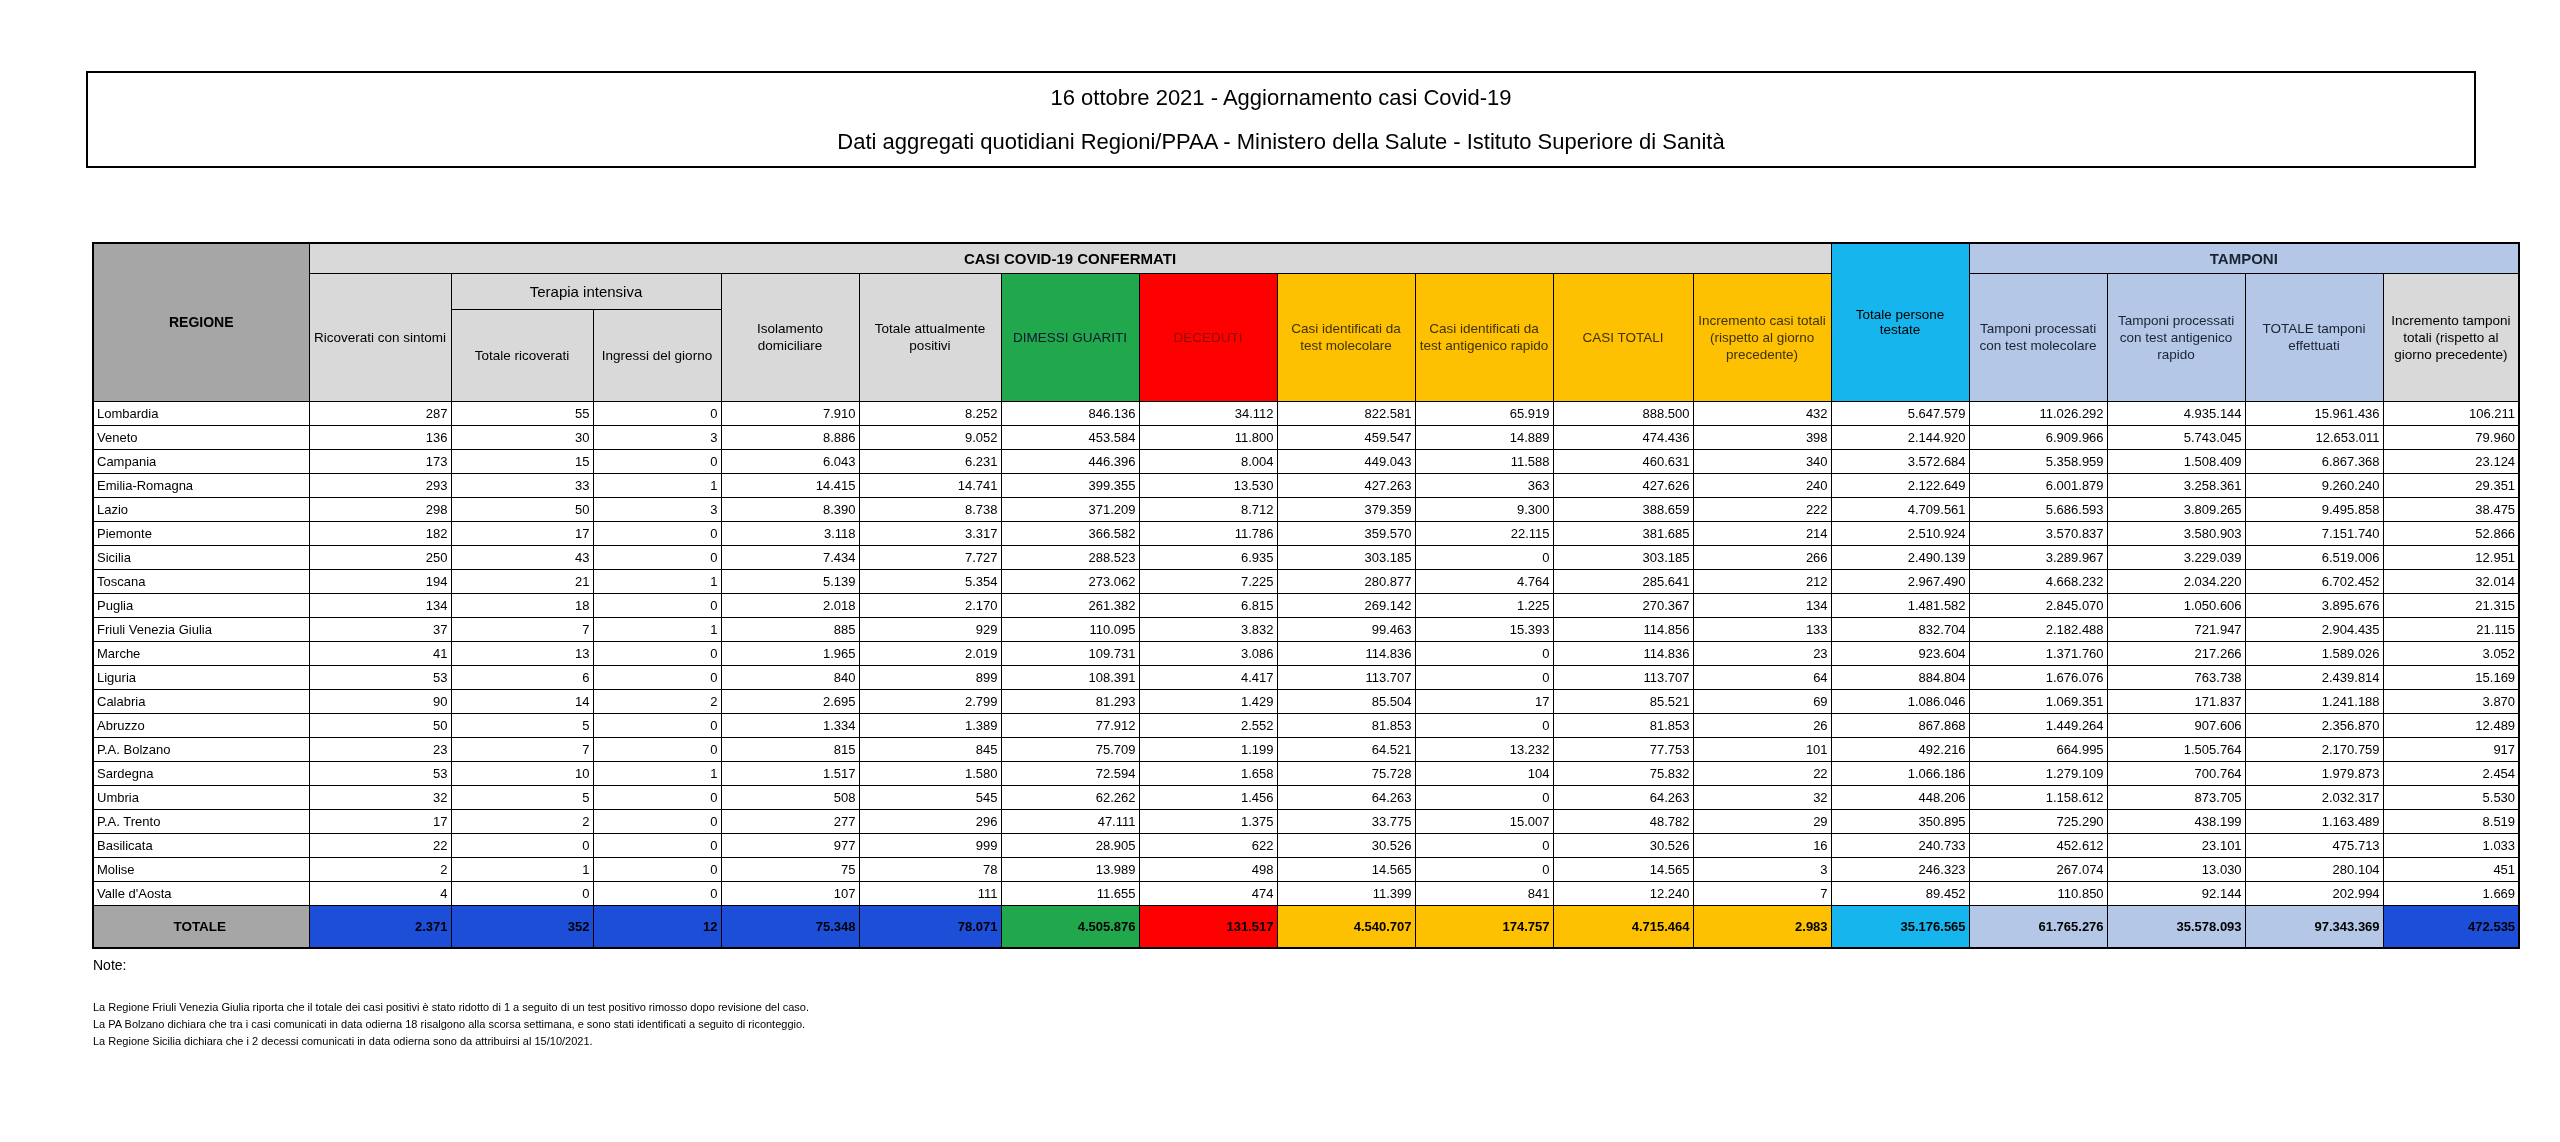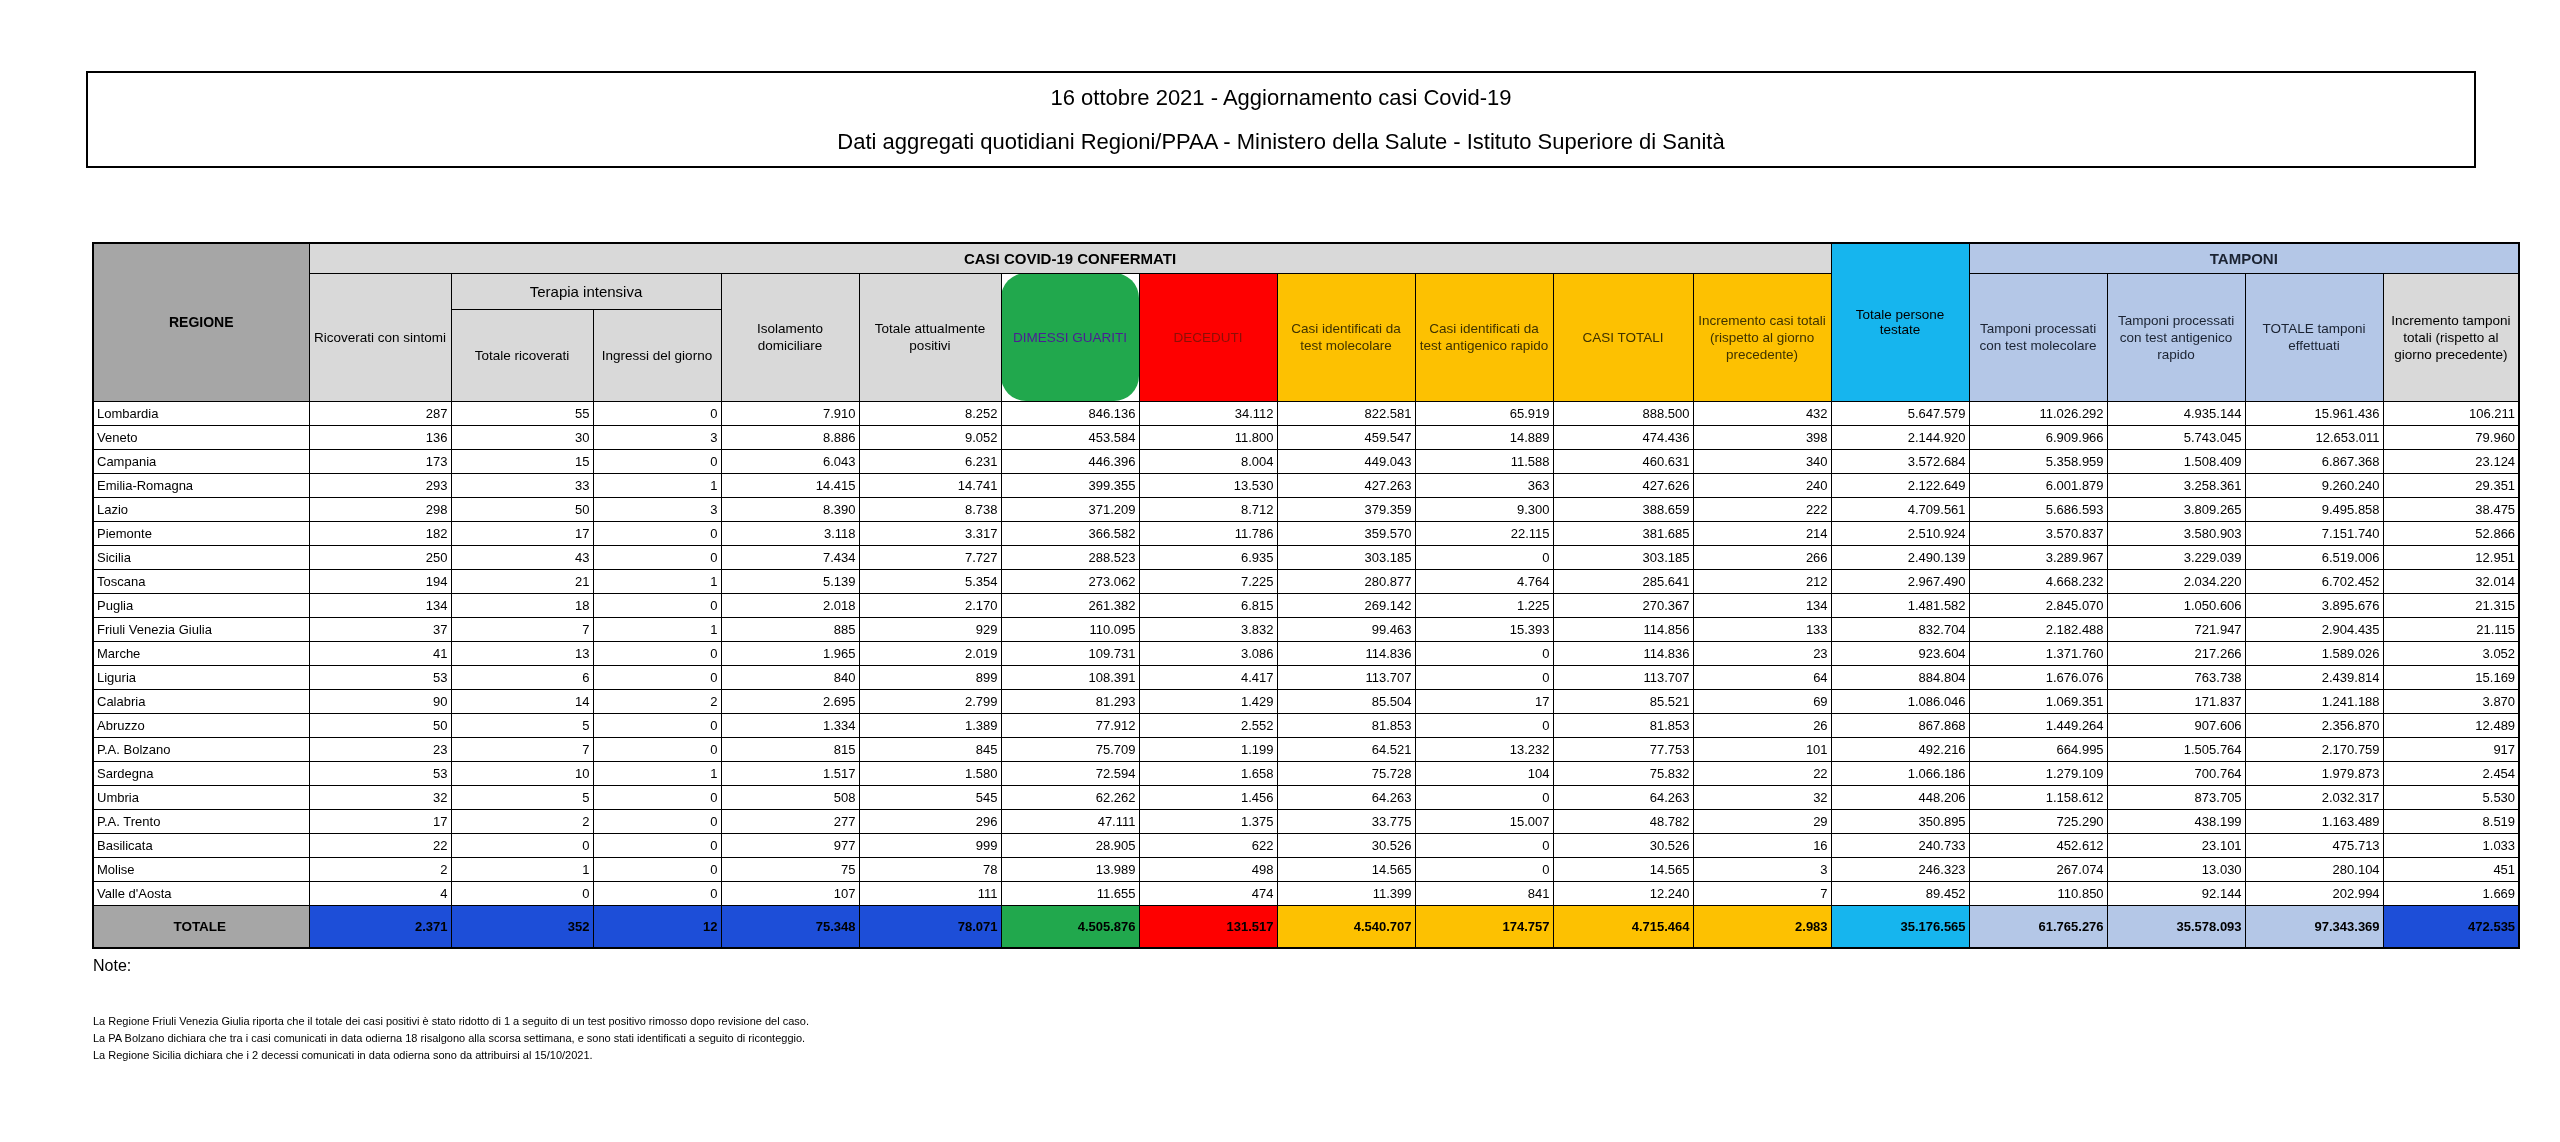--- a/index.html
+++ b/index.html
@@ -42,21 +42,21 @@
   tr.h-sub  { height: 92px; }
 
   th.regione {
     background: #a6a6a6; font-weight: bold; font-size: 14px;
     border-right: 2px solid #000; border-bottom: 2px solid #000;
   }
   th.band-casi { font-weight: bold; font-size: 15px; }
   th.band-tamponi { font-weight: bold; font-size: 15px; background: #b4c7e7; color: #1b2332; }
   th.ti-group { font-size: 15px; }
   th.hsub { font-size: 13.5px; line-height: 17px; }
-  th.green  { background: #21a84d; color: #4c1d95; border-radius: 25px; }
+  th.green  { background: #21a84d; color: #0f172a; }
   th.red    { background: #fe0000; color: #8b0f06; }
   th.yellow { background: #fdc101; color: #3f3200; }
   th.cyan   {
     background: #16b5ee; color: #000000;
     border-left: 2px solid #000; border-right: 2px solid #000;
     font-size: 13.5px;
   }
   th.peri { background: #b4c7e7; color: #1b2332; }
   th.graysub { background: #d9d9d9; color: #000; }
 
@@ -71,21 +71,21 @@
   tr.total-row td.region { background: #a6a6a6; text-align: center; padding-left: 0; font-size: 13.5px; }
   td.t-gray   { background: #1d4ed8; }
   td.t-green  { background: #21a84d; }
   td.t-red    { background: #fe0000; }
   td.t-yellow { background: #fdc101; }
   td.t-cyan   { background: #16b5ee; }
   td.t-peri   { background: #b4c7e7; }
 
   
   .notes { position: absolute; left: 93px; top: 957px; }
-  .notes .notes-label { font-size: 16px; margin-bottom: 38px; }
+  .notes .notes-label { font-size: 14px; margin-bottom: 26px; }
   .notes .note-line { font-size: 11px; line-height: 17px; }
 </style>
 </head>
 <body>
 
 <div class="title-box">
   <div class="t-line">16 ottobre 2021 - Aggiornamento casi Covid-19</div>
   <div class="t-line">Dati aggregati quotidiani Regioni/PPAA - Ministero della Salute - Istituto Superiore di Sanità</div>
 </div>
 

